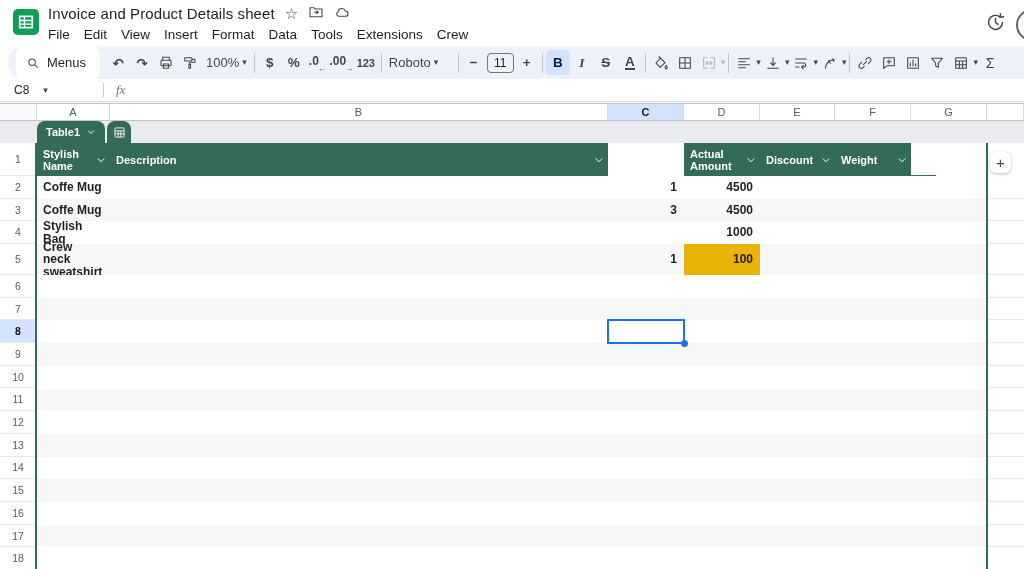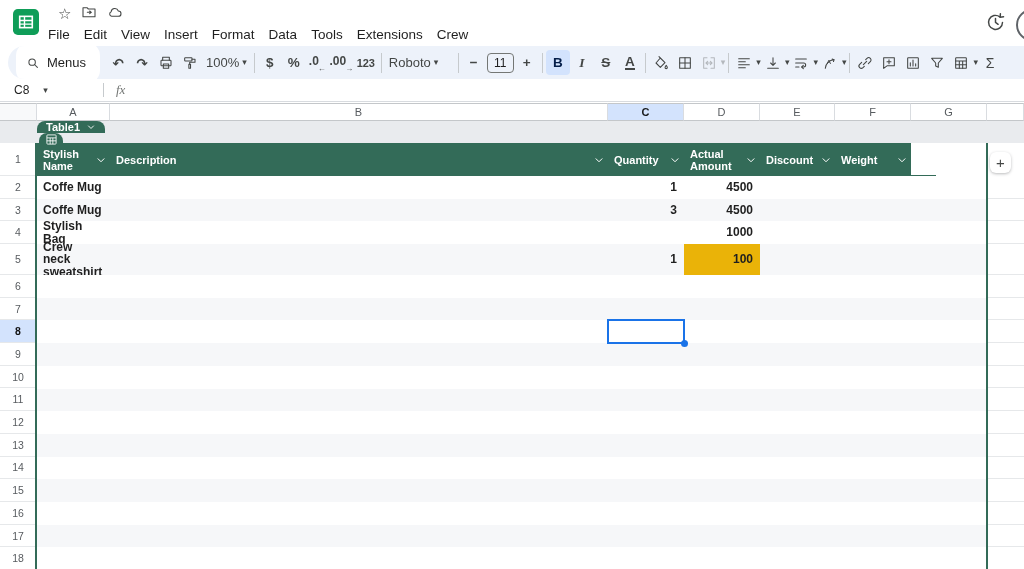--- a/index.html
+++ b/index.html
@@ -65,21 +65,21 @@
   .th{position:absolute;top:143px;height:33px;background:#336b58;color:#fff;display:flex;align-items:center;
       font-size:11px;font-weight:700;box-sizing:border-box;padding:0 3px 0 6px;line-height:12px;}
   .th .t{word-wrap:break-word;overflow-wrap:break-word;max-width:calc(100% - 15px);}
   .th svg,.wchev{width:12px;height:12px;stroke:#fff;fill:none;stroke-width:2;stroke-linecap:round;stroke-linejoin:round;margin-left:auto;}
   .cell{position:absolute;box-sizing:border-box;display:flex;align-items:center;padding:0 7px 0 6px;
         font-size:12px;font-weight:700;color:#1f1f1f;}
   .cell span{width:100%;word-wrap:break-word;line-height:12.5px;}
   .cell.num span{text-align:right;}
   .hcell{position:absolute;left:987px;width:37px;background:#fff;box-sizing:border-box;border-bottom:1px solid #e6e8ea;}
   .gvl{position:absolute;width:2px;background:#336b58;z-index:3;}
-  .ttab{position:absolute;left:37px;top:121px;height:22px;display:flex;z-index:4;flex-direction:column;}
+  .ttab{position:absolute;left:37px;top:121px;height:22px;display:flex;z-index:4;}
   .tabname{background:#336b58;color:#fff;border-radius:8px 8px 0 0;display:flex;align-items:center;gap:6px;
            padding:0 9px;font-size:11px;font-weight:700;}
   .tabname svg{width:10px;height:10px;stroke:#fff;fill:none;stroke-width:2.2;stroke-linecap:round;stroke-linejoin:round;}
   .tchip{width:24px;background:#336b58;border-radius:8px 8px 0 0;margin-left:2px;display:flex;align-items:center;justify-content:center;}
   .tchip svg{width:13px;height:13px;stroke:#fff;fill:none;stroke-width:1.6;}
   .addcol{position:absolute;left:990px;top:152px;width:21px;height:21px;background:#fff;border-radius:6px;
           box-shadow:0 1px 3px rgba(60,64,67,.35);display:flex;align-items:center;justify-content:center;
           font-size:15px;color:#444746;z-index:4;}
   .selbox{position:absolute;border:2px solid #1a73e8;box-sizing:border-box;z-index:5;background:transparent;}
   .fillh{position:absolute;width:7px;height:7px;border-radius:50%;background:#1a73e8;z-index:6;}
@@ -92,20 +92,21 @@
   <div class="topbar">
     <div class="logo">
       <svg viewBox="0 0 24 24">
           <rect width="24" height="24" rx="4.5" fill="#0f9d58"></rect>
           <rect x="6.2" y="6.8" width="11.6" height="10.4" fill="none" stroke="#fff" stroke-width="1.5"></rect>
           <path d="M6.2 10.6h11.6M6.2 14h11.6M10.6 6.8v10.4" stroke="#fff" stroke-width="1.3"></path>
         </svg>
     </div>
     <div class="titleblock">
       <div class="title-row">
+        <span class="doc-title">Invoice and Product Details sheet</span>
         <span class="t-icons">
           <span class="star">☆</span>
           <span><svg viewBox="0 0 24 24">
                 <path d="M3 5.5h6l2 2h10V19H3V5.5z"></path>
                 <path d="M9.5 12.5h5.5M13 10.5l2.5 2-2.5 2"></path>
               </svg></span>
           <span><svg viewBox="0 0 24 24">
                 <path d="M7 18.5h10a4 4 0 000-8 5.6 5.6 0 00-10.8 1A3.7 3.7 0 007 18.5z"></path>
               </svg></span>
         </span>
@@ -310,26 +311,20 @@
       <div class="ch" style="left: 987px; width: 37px;"></div>
       <div class="gut" style="top: 143px; height: 33px;">1</div>
       <div class="th" style="left: 37px; width: 73px;">
         <span class="t">Stylish Name</span>
         <svg viewBox="0 0 24 24" class="wchev">
           <path d="M6 9.5l6 6 6-6"></path>
         </svg>
       </div>
       <div class="th" style="left: 110px; width: 498px;">
         <span class="t">Description</span>
-        <svg viewBox="0 0 24 24" class="wchev">
-          <path d="M6 9.5l6 6 6-6"></path>
-        </svg>
-      </div>
-      <div class="th" style="left: 608px; width: 76px;">
-        <span class="t">Quantity</span>
         <svg viewBox="0 0 24 24" class="wchev">
           <path d="M6 9.5l6 6 6-6"></path>
         </svg>
       </div>
       <div class="th" style="left: 684px; width: 76px;">
         <span class="t">Actual Amount</span>
         <svg viewBox="0 0 24 24" class="wchev">
           <path d="M6 9.5l6 6 6-6"></path>
         </svg>
       </div>

